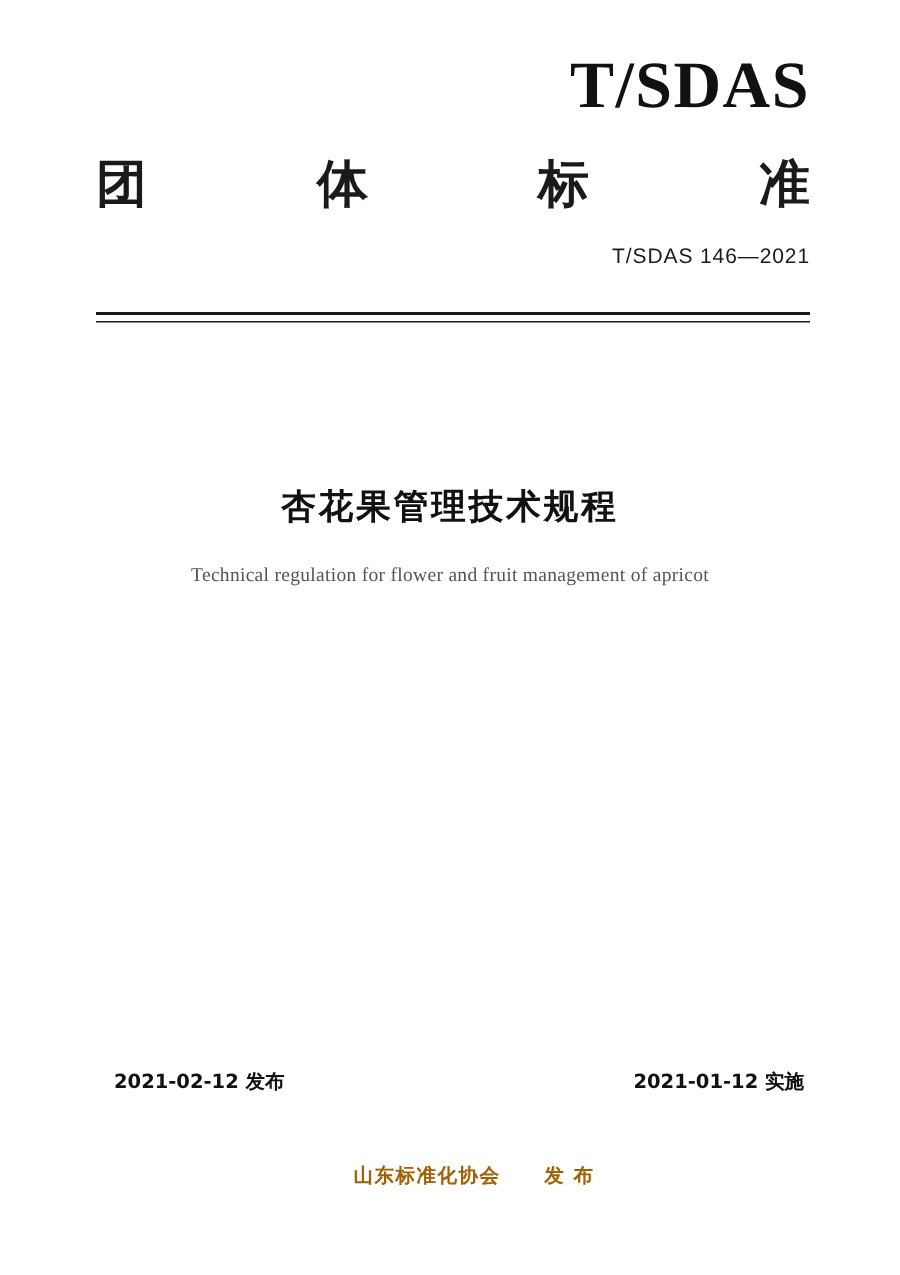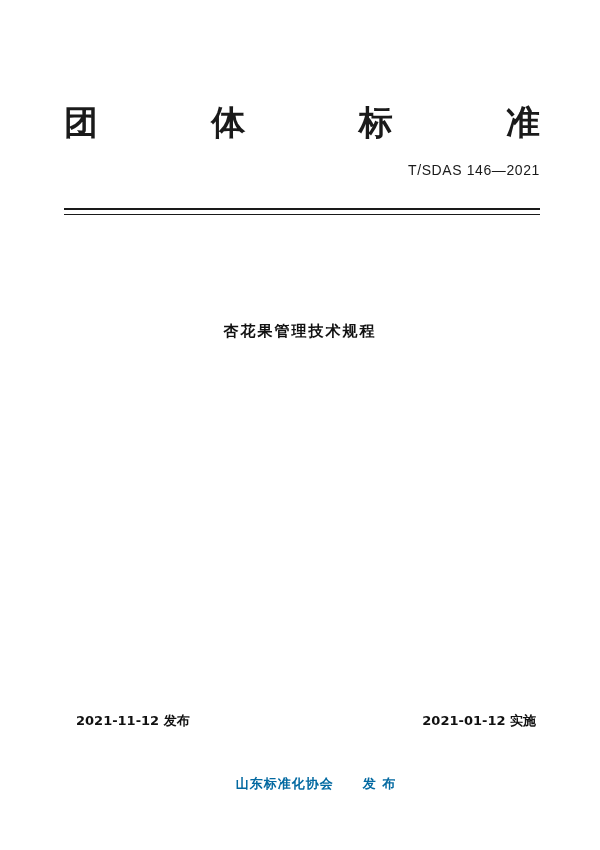--- a/index.html
+++ b/index.html
@@ -97,21 +97,21 @@
 
   
   .title-cn {
     position: absolute;
     left: 0;
     right: 0;
     top: 322px;
     text-align: center;
     font-family: "DejaVu Sans", sans-serif;
     font-weight: bold;
-    font-size: 15px;
+    font-size: 23px;
     letter-spacing: 2px;
     color: #111111;
   }
   .title-en {
     position: absolute;
     left: 0;
     right: 0;
     top: 375px;
     text-align: center;
     font-family: "Liberation Serif", serif;
@@ -138,51 +138,53 @@
   .publisher {
     position: absolute;
     left: 0;
     right: 0;
     top: 775px;
     text-align: center;
     font-family: "DejaVu Sans", sans-serif;
     font-weight: bold;
     font-size: 13px;
     letter-spacing: 1px;
-    color: #0369a1;
+    color: #a16207;
     margin-left: 32px;
   }
   .publisher .gap {
     display: inline-block;
     width: 18px;
   }
 </style>
 </head>
 <body>
 
 <div class="page">
 
 
+  <div class="logo">T/SDAS</div>
 
   <div class="tuanti">
     <span>团</span>
     <span>体</span>
     <span>标</span>
     <span>准</span>
   </div>
 
   <div class="std-no">T/SDAS  146—2021</div>
 
   <div class="rule-top"></div>
   <div class="rule-thin"></div>
 
   <div class="title-cn">杏花果管理技术规程</div>
+  <div class="title-en">Technical regulation for flower and fruit management of apricot</div>
 
   <div class="dates">
-    <span>2021-11-12 发布</span>
+    <span>2021-02-12 发布</span>
     <span>2021-01-12 实施</span>
   </div>
 
   <div class="publisher">
     <span>山东标准化协会</span>
     <span class="gap"></span>
     <span>发  布</span>
   </div>
 
 </div>

